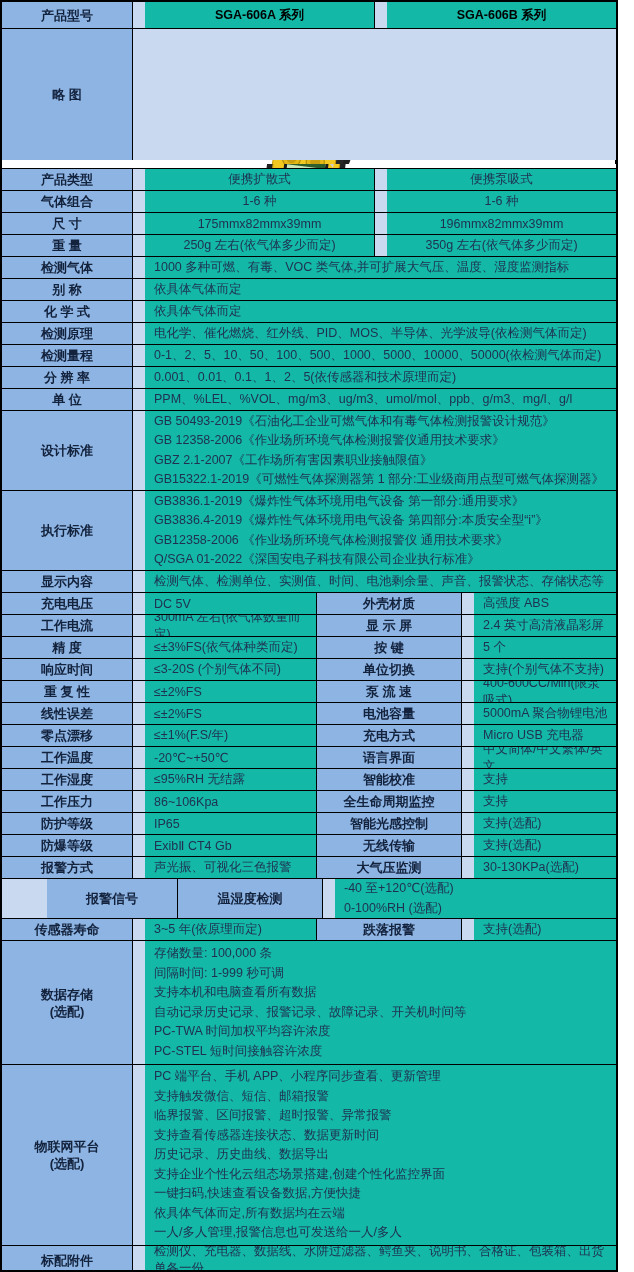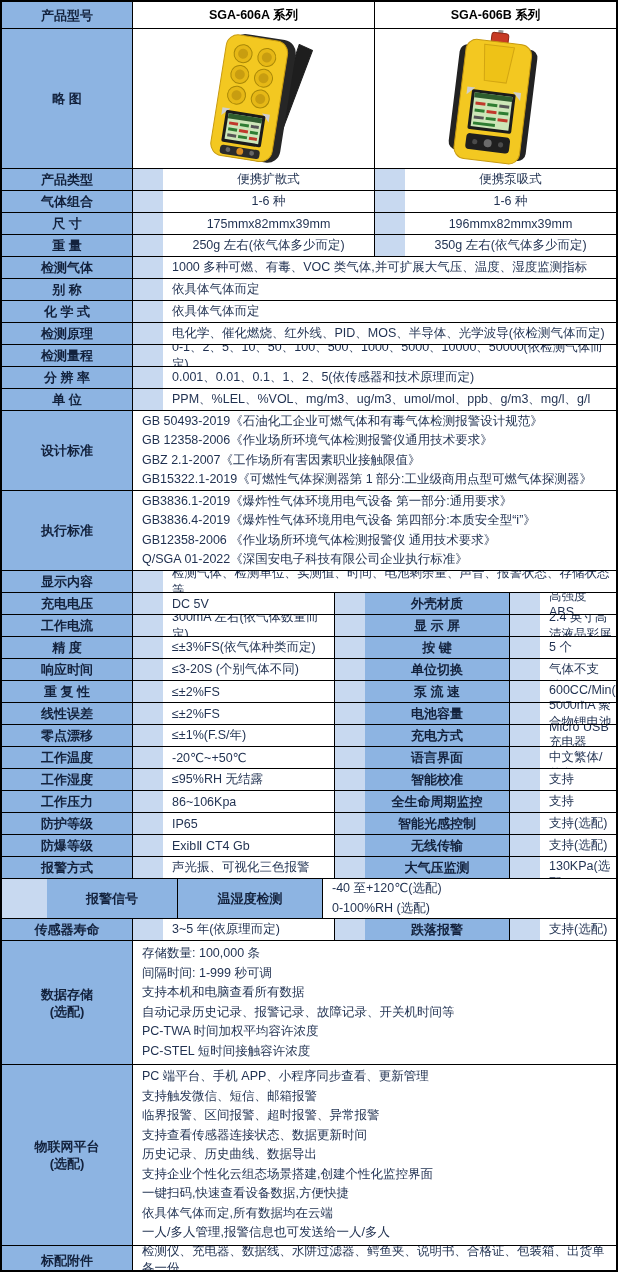--- a/index.html
+++ b/index.html
@@ -15,31 +15,31 @@
   }
   .row { display:flex; border-bottom:1px solid #000; width:100%; }
   .row:last-child { border-bottom:none; }
   .cell { border-right:1px solid #000; display:flex; align-items:center; overflow:hidden; }
   .cell:last-child { border-right:none; }
   .lab {
     background:#8DB4E2; font-weight:bold; color:#13223d;
     justify-content:center; text-align:center; font-size:13px;
     flex-direction:column; line-height:17px;
   }
-  .val { background:#ffffff; }
+  .val { background:#14b8a6;margin-left:12px; }
   .center { justify-content:center; text-align:center; }
   .left  { justify-content:flex-start; padding-left:9px; padding-right:4px; }
   .w-lab  { width:131px; flex:0 0 131px; }
   .w-half { flex:1 1 0; }
   .w-q1 { width:172px; flex:0 0 172px; }
   .w-q2 { width:145px; flex:0 0 145px; }
   .w-q3 { flex:1 1 0; }
-  .h27 { height:27px; } .h22 { height:22px;gap:30px; } .h28 { height:28px; }
+  .h27 { height:27px; } .h22 { height:22px; } .h28 { height:28px; }
   .h40 { height:40px;padding-left:45px; } .h80 { height:80px; } .h124 { height:124px; }
-  .h140 { height:140px; } .h181 { height:181px; }
+  .h140 { height:140px;flex-direction:column; } .h181 { height:181px; }
   .bold { font-weight:bold; color:#000; }
   .lines { display:flex; flex-direction:column; justify-content:center; align-items:flex-start; padding:3px 9px; }
   .lines > div { line-height:19.5px; white-space:nowrap; }
   .img-cell { background:#fff; justify-content:center; align-items:center; }
   .wrapv { line-height:17px; }
 </style>
 </head>
 <body>
 
 <div class="spec-table">

